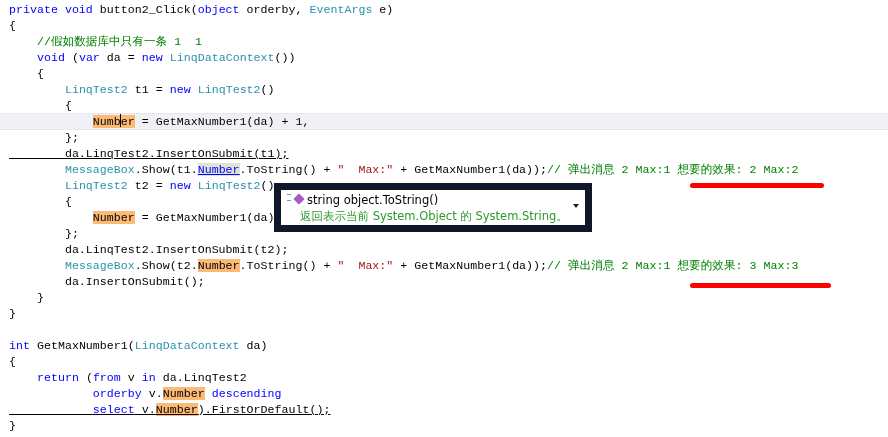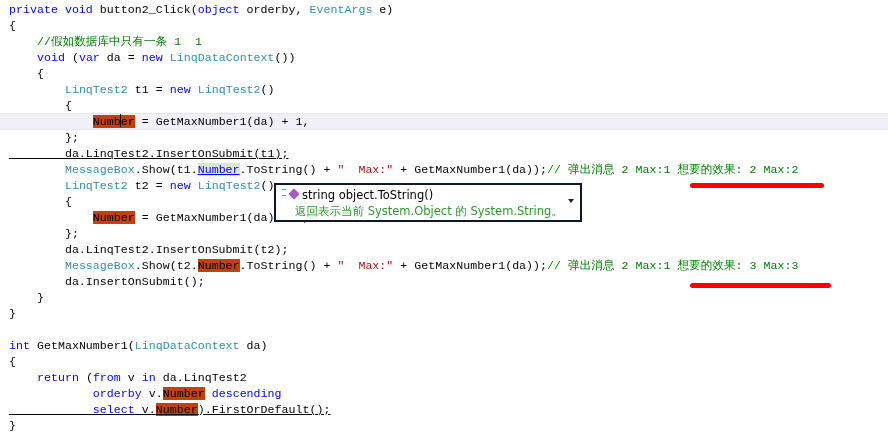--- a/index.html
+++ b/index.html
@@ -8,25 +8,25 @@
   .editor { position:absolute; left:0; top:0; width:888px; height:437px; background:#fff; }
   .line { position:absolute; left:9px; height:16px; line-height:16px; white-space:pre;
           font-family:"Liberation Mono","DejaVu Sans Mono",monospace; font-size:11.6px;
           color:#000; letter-spacing:0.03px; }
   .cur-line { position:absolute; left:0; width:888px; height:15px; background:#f1f0f6;
               border-top:1px solid #e6e6ee; border-bottom:1px solid #e6e6ee; }
   .kw { color:#0000ff; }
   .ty { color:#2b91af; }
   .cm { color:#008000; }
   .st { color:#a31515; }
-  .ref { background:#c2410c; }
+  .ref { background:#fdba74; }
   .link { color:#0000ff; text-decoration:underline; background:#dfe3d3; }
   .caret { display:inline-block; width:1px; height:13px; background:#000; vertical-align:-2px; margin:0 -0.5px; }
   .tooltip { position:absolute; left:274px; top:183px; width:304px; height:35px; background:#fff;
-             border:2px solid #0f172a; box-shadow:0 0 1px #eee; font-family:"DejaVu Sans","Liberation Sans",sans-serif; }
+             border:7px solid #0f172a; box-shadow:0 0 1px #eee; font-family:"DejaVu Sans","Liberation Sans",sans-serif; }
   .tt-sig { position:absolute; left:6px; top:3px; font-size:11.5px; color:#000; white-space:nowrap; }
   .tt-desc { position:absolute; left:19px; top:19px; font-size:11.5px; color:#2a9a2a; white-space:nowrap; }
   .tt-icon { display:inline-block; width:8px; height:8px; background:#a85ac9; transform:rotate(45deg);
              margin:0 4px 0 4px; vertical-align:1px; border-radius:1px; }
   .tt-bars { display:inline-block; width:4px; height:5px; border-top:1px solid #5a9; border-bottom:1px solid #5a9; vertical-align:3px; }
   .tt-arrow { position:absolute; right:6px; top:14px; width:0; height:0; border-left:3.5px solid transparent;
               border-right:3.5px solid transparent; border-top:4px solid #222; }
   .red-mark { position:absolute; background:#ff0000; border-radius:4px; }
 </style>
 </head>

